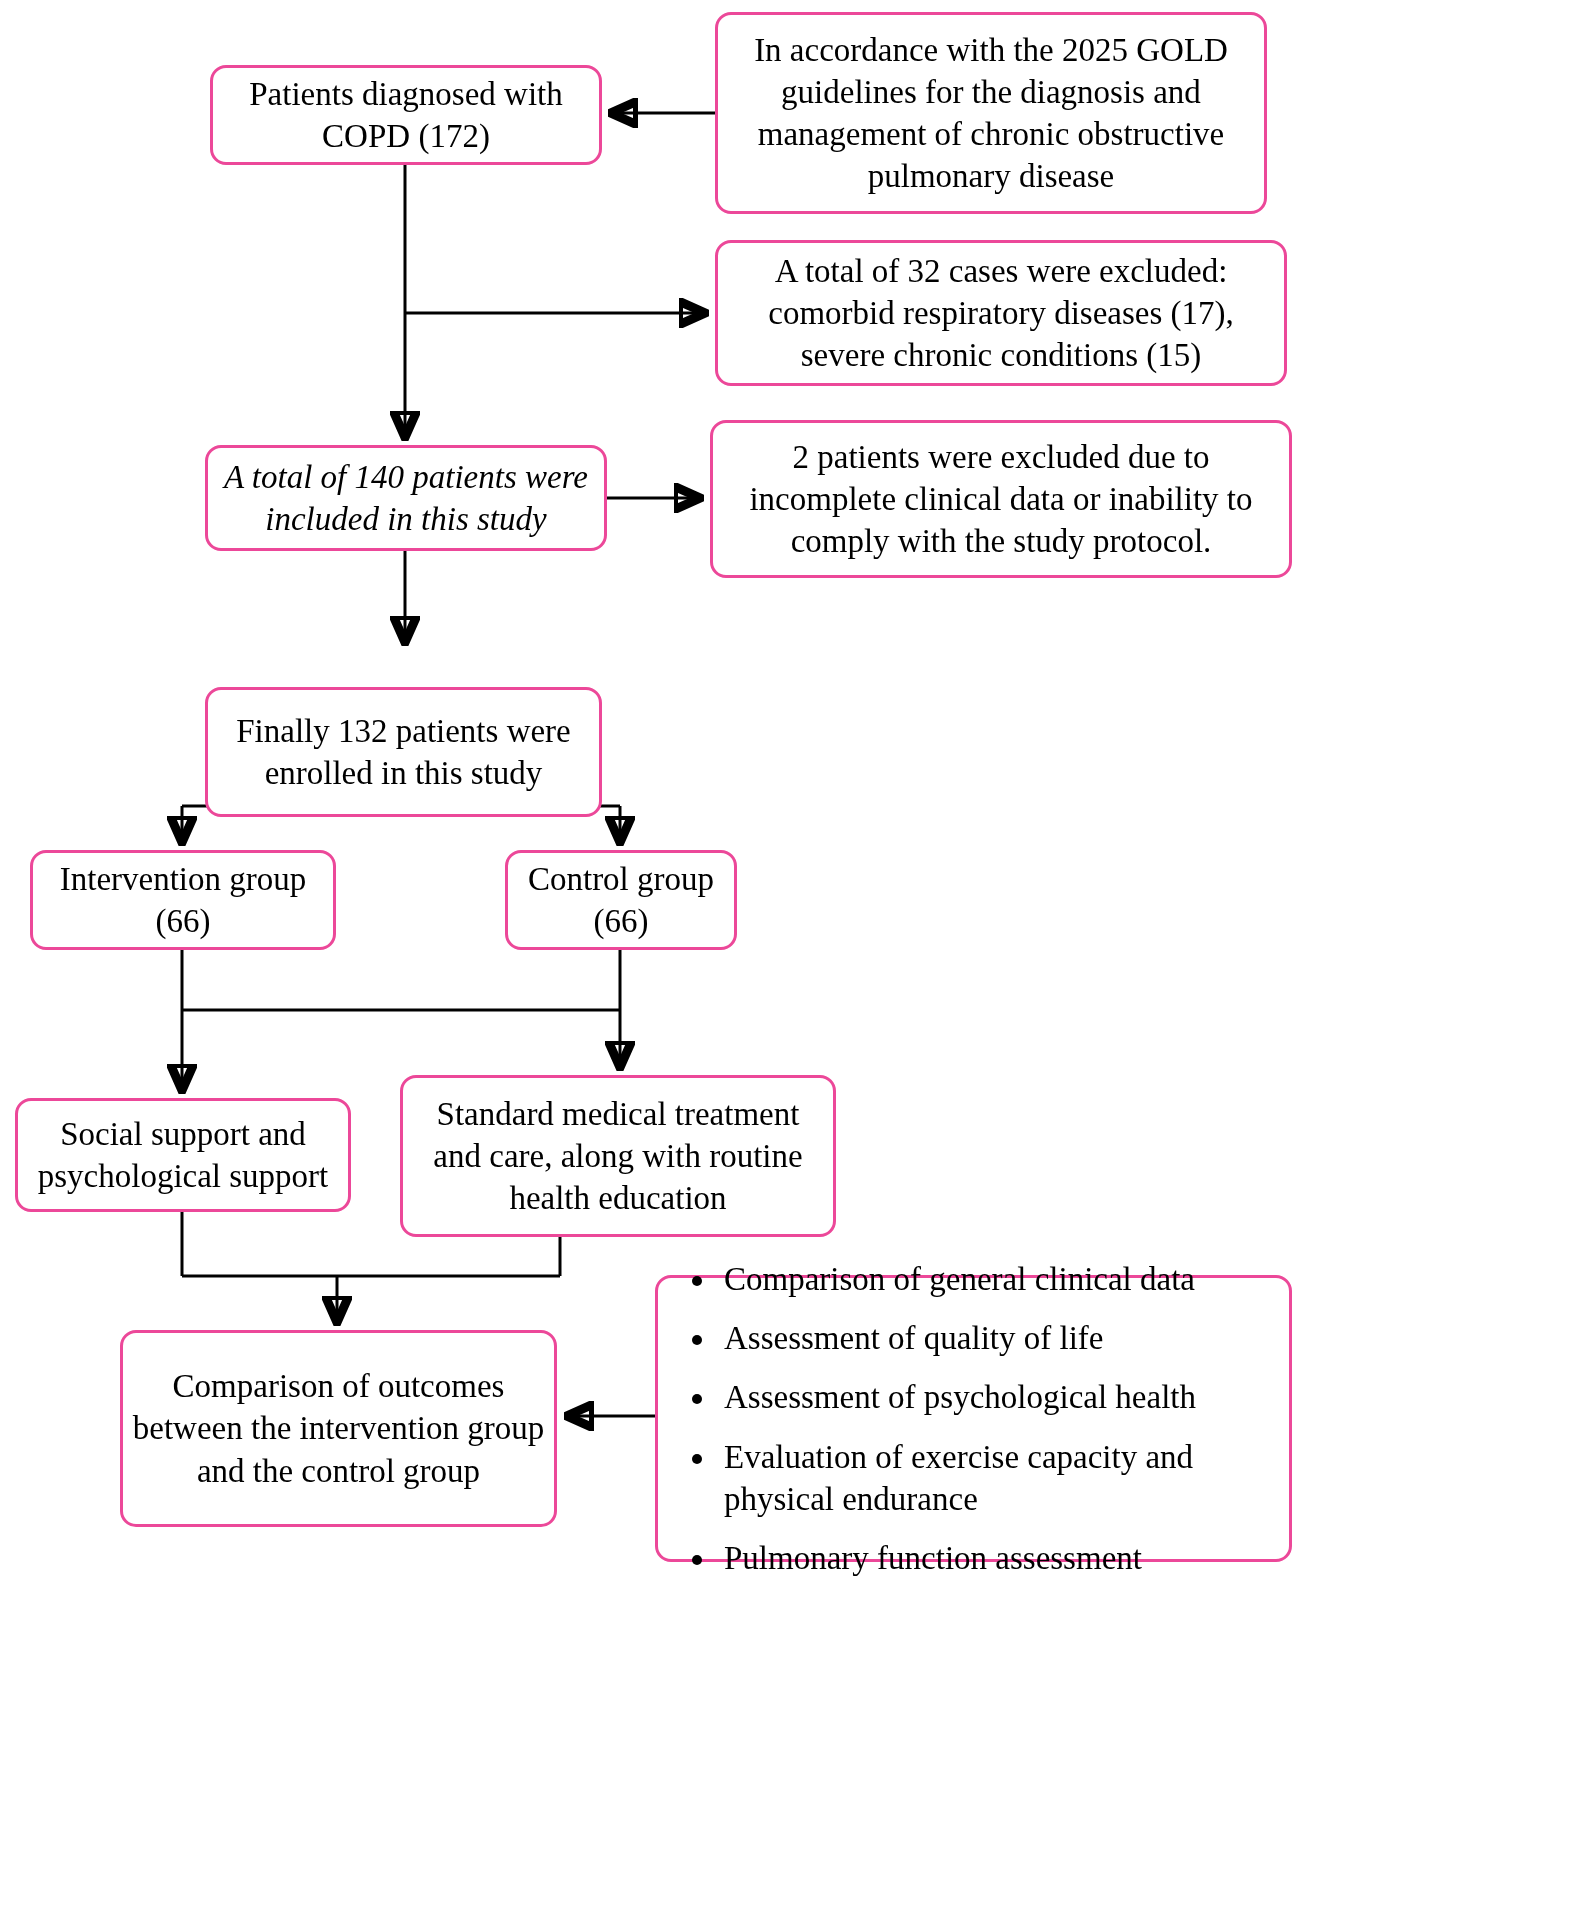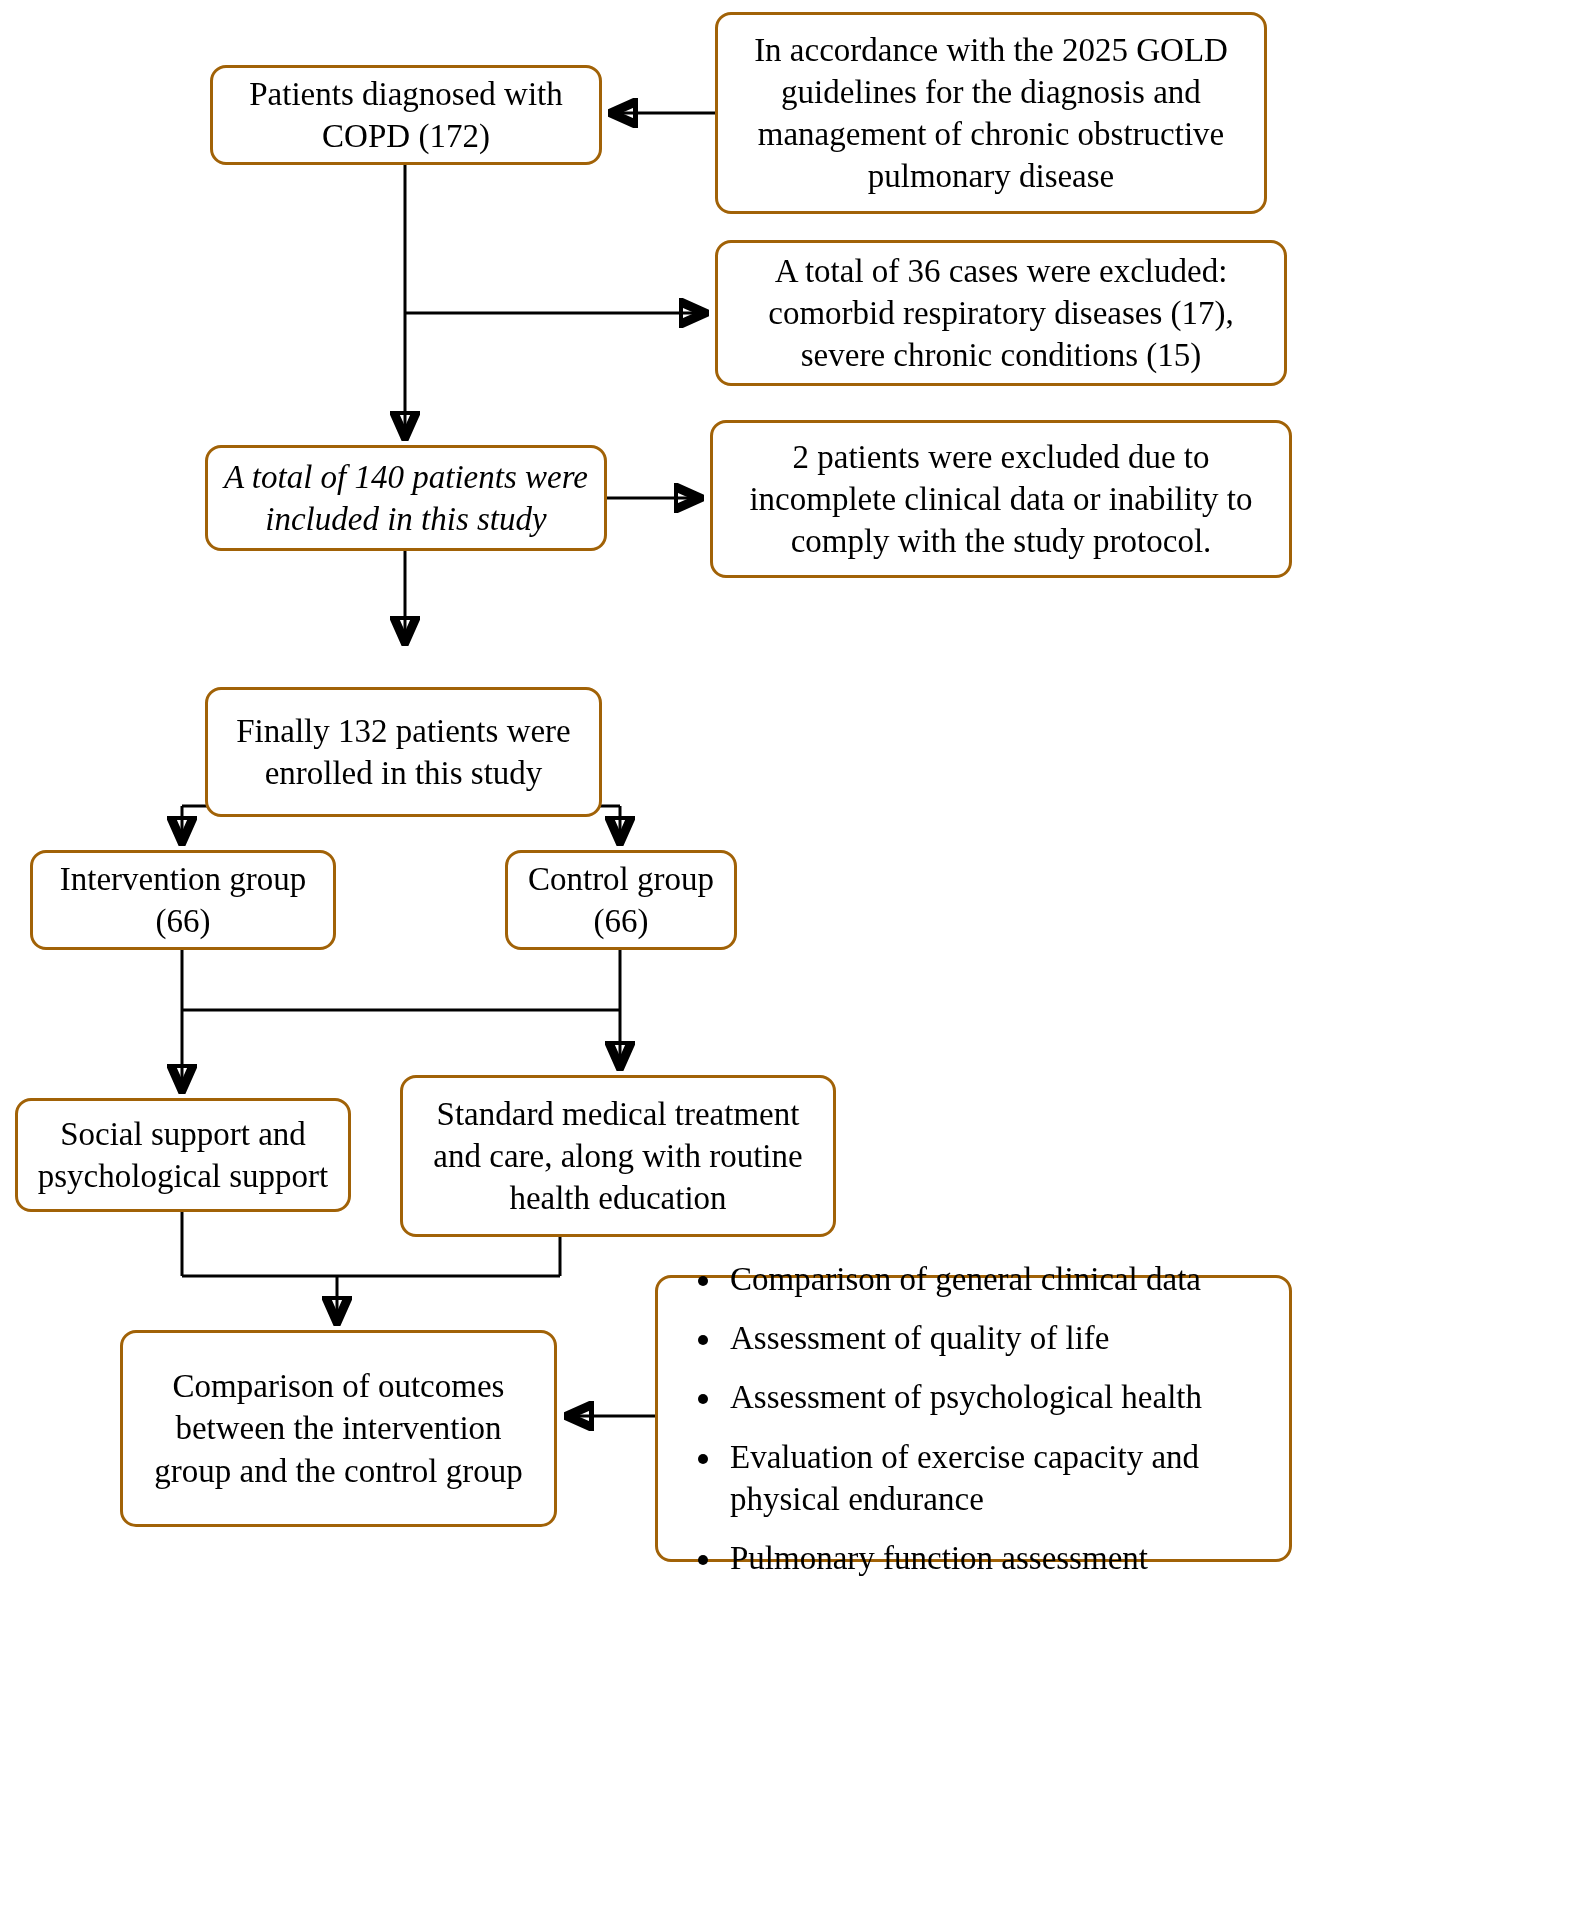--- a/index.html
+++ b/index.html
@@ -11,28 +11,28 @@
   #canvas {
     position: relative;
     width: 1595px;
     height: 1905px;
     background: #ffffff;
     color: #000000;
   }
   .box {
     position: absolute;
     box-sizing: border-box;
-    border: 3px solid #a16207;
+    border: 3px solid #ec4899;
     border-radius: 16px;
     background: #ffffff;
     display: flex;
     align-items: center;
     justify-content: center;
     text-align: center;
-    padding: 6px 14px;
+    padding: 6px 8px;
     font-size: 33px;
     line-height: 1.28;
   }
   .box .label { display: block; }
 
   
   #b-patients   { left: 210px; top: 65px;  width: 392px; height: 100px; }
   #b-gold       { left: 715px; top: 12px;  width: 552px; height: 202px; }
   #b-excluded32 { left: 715px; top: 240px; width: 572px; height: 146px; }
   #b-included   { left: 205px; top: 445px; width: 402px; height: 106px; font-style: italic; }
@@ -107,21 +107,21 @@
 
   <div class="box" id="b-patients">
     <span class="label">Patients diagnosed with COPD (172)</span>
   </div>
 
   <div class="box" id="b-gold">
     <span class="label">In accordance with the 2025 GOLD guidelines for the diagnosis and management of chronic obstructive pulmonary disease</span>
   </div>
 
   <div class="box" id="b-excluded32">
-    <span class="label">A total of 36 cases were excluded: comorbid respiratory diseases (17), severe chronic conditions (15)</span>
+    <span class="label">A total of 32 cases were excluded: comorbid respiratory diseases (17), severe chronic conditions (15)</span>
   </div>
 
   <div class="box" id="b-included">
     <span class="label">A total of 140 patients were included in this study</span>
   </div>
 
   <div class="box" id="b-excluded8">
     <span class="label">2 patients were excluded due to incomplete clinical data or inability to comply with the study protocol.</span>
   </div>
 

